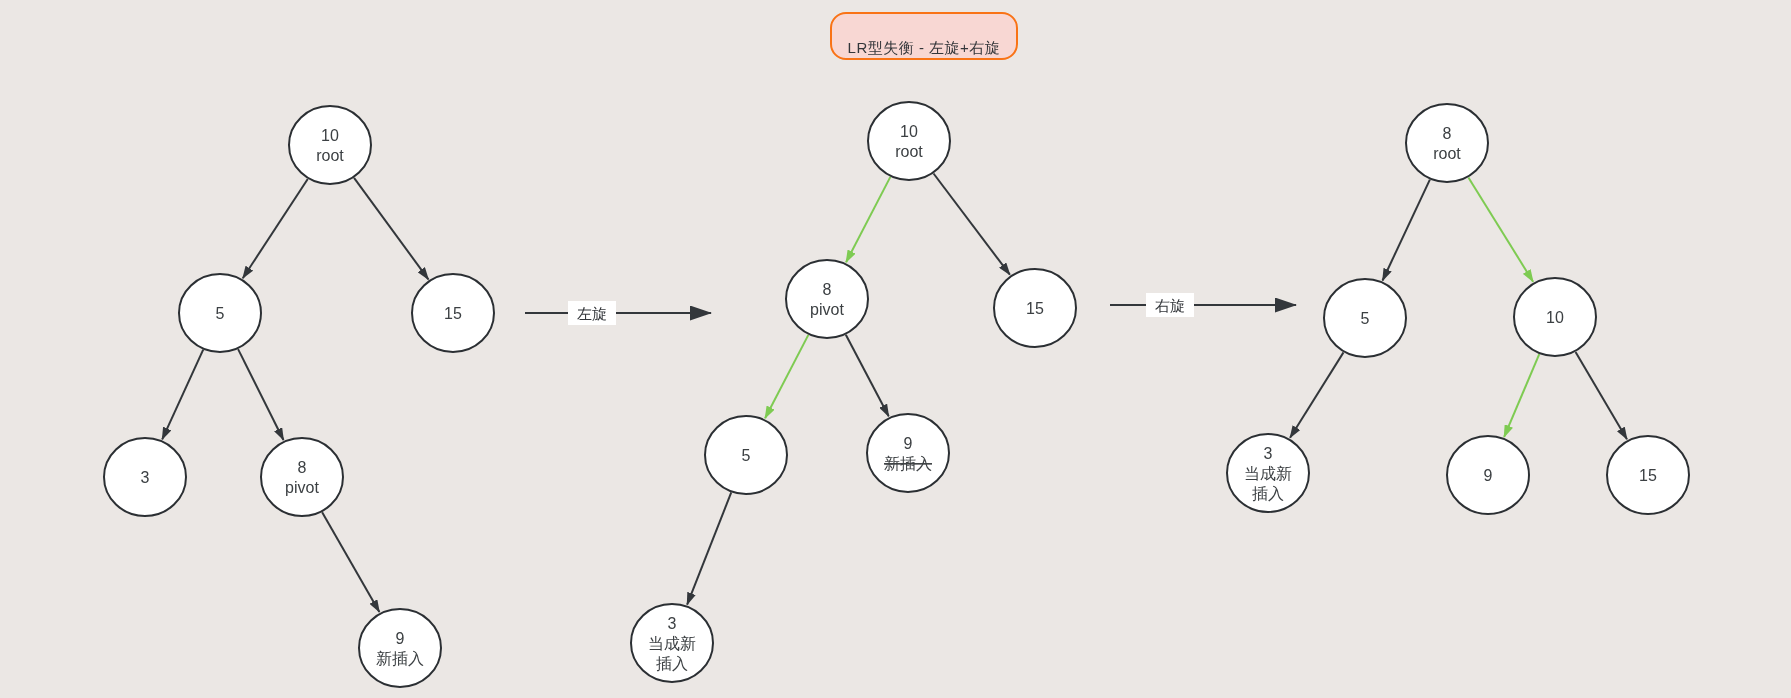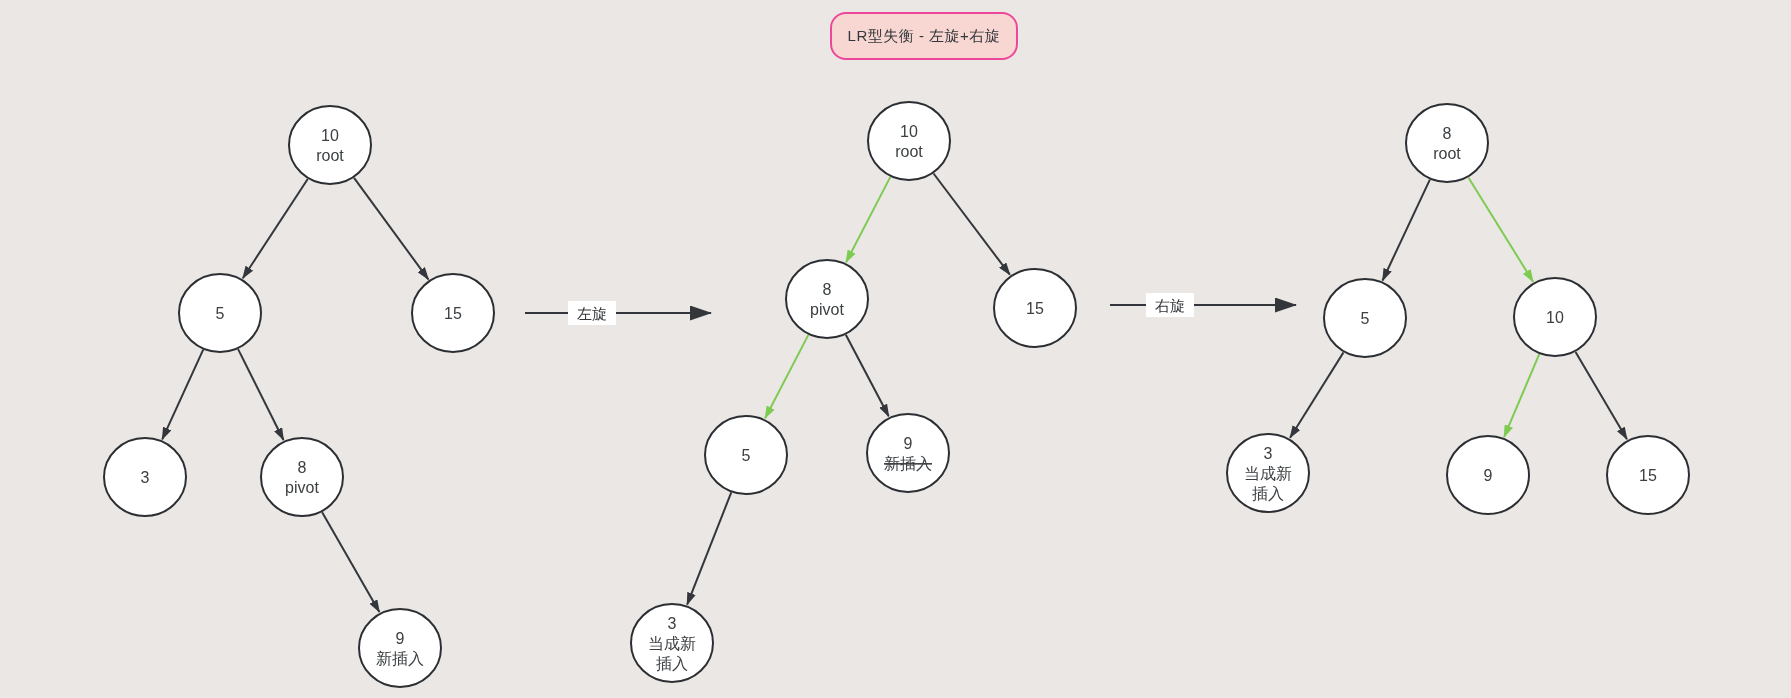--- a/index.html
+++ b/index.html
@@ -21,24 +21,24 @@
     top: 0;
   }
   #diagram-title {
     position: absolute;
     left: 830px;
     top: 12px;
     width: 188px;
     height: 48px;
     box-sizing: border-box;
     background: #f8d7d3;
-    border: 2px solid #ec4899;
+    border: 2px solid #f97316;
     border-radius: 16px;
     display: flex;
-    align-items: center;
+    align-items: flex-end;
     justify-content: center;
     font-size: 15px;
     color: #33363a;
     letter-spacing: 0.5px;
     cursor: default;
   }
   .node-ellipse { fill: #ffffff; stroke: #2b2f33; stroke-width: 2; }
   .node-text {
     font-family: "Liberation Sans", "DejaVu Sans", sans-serif;
     font-size: 16px;

